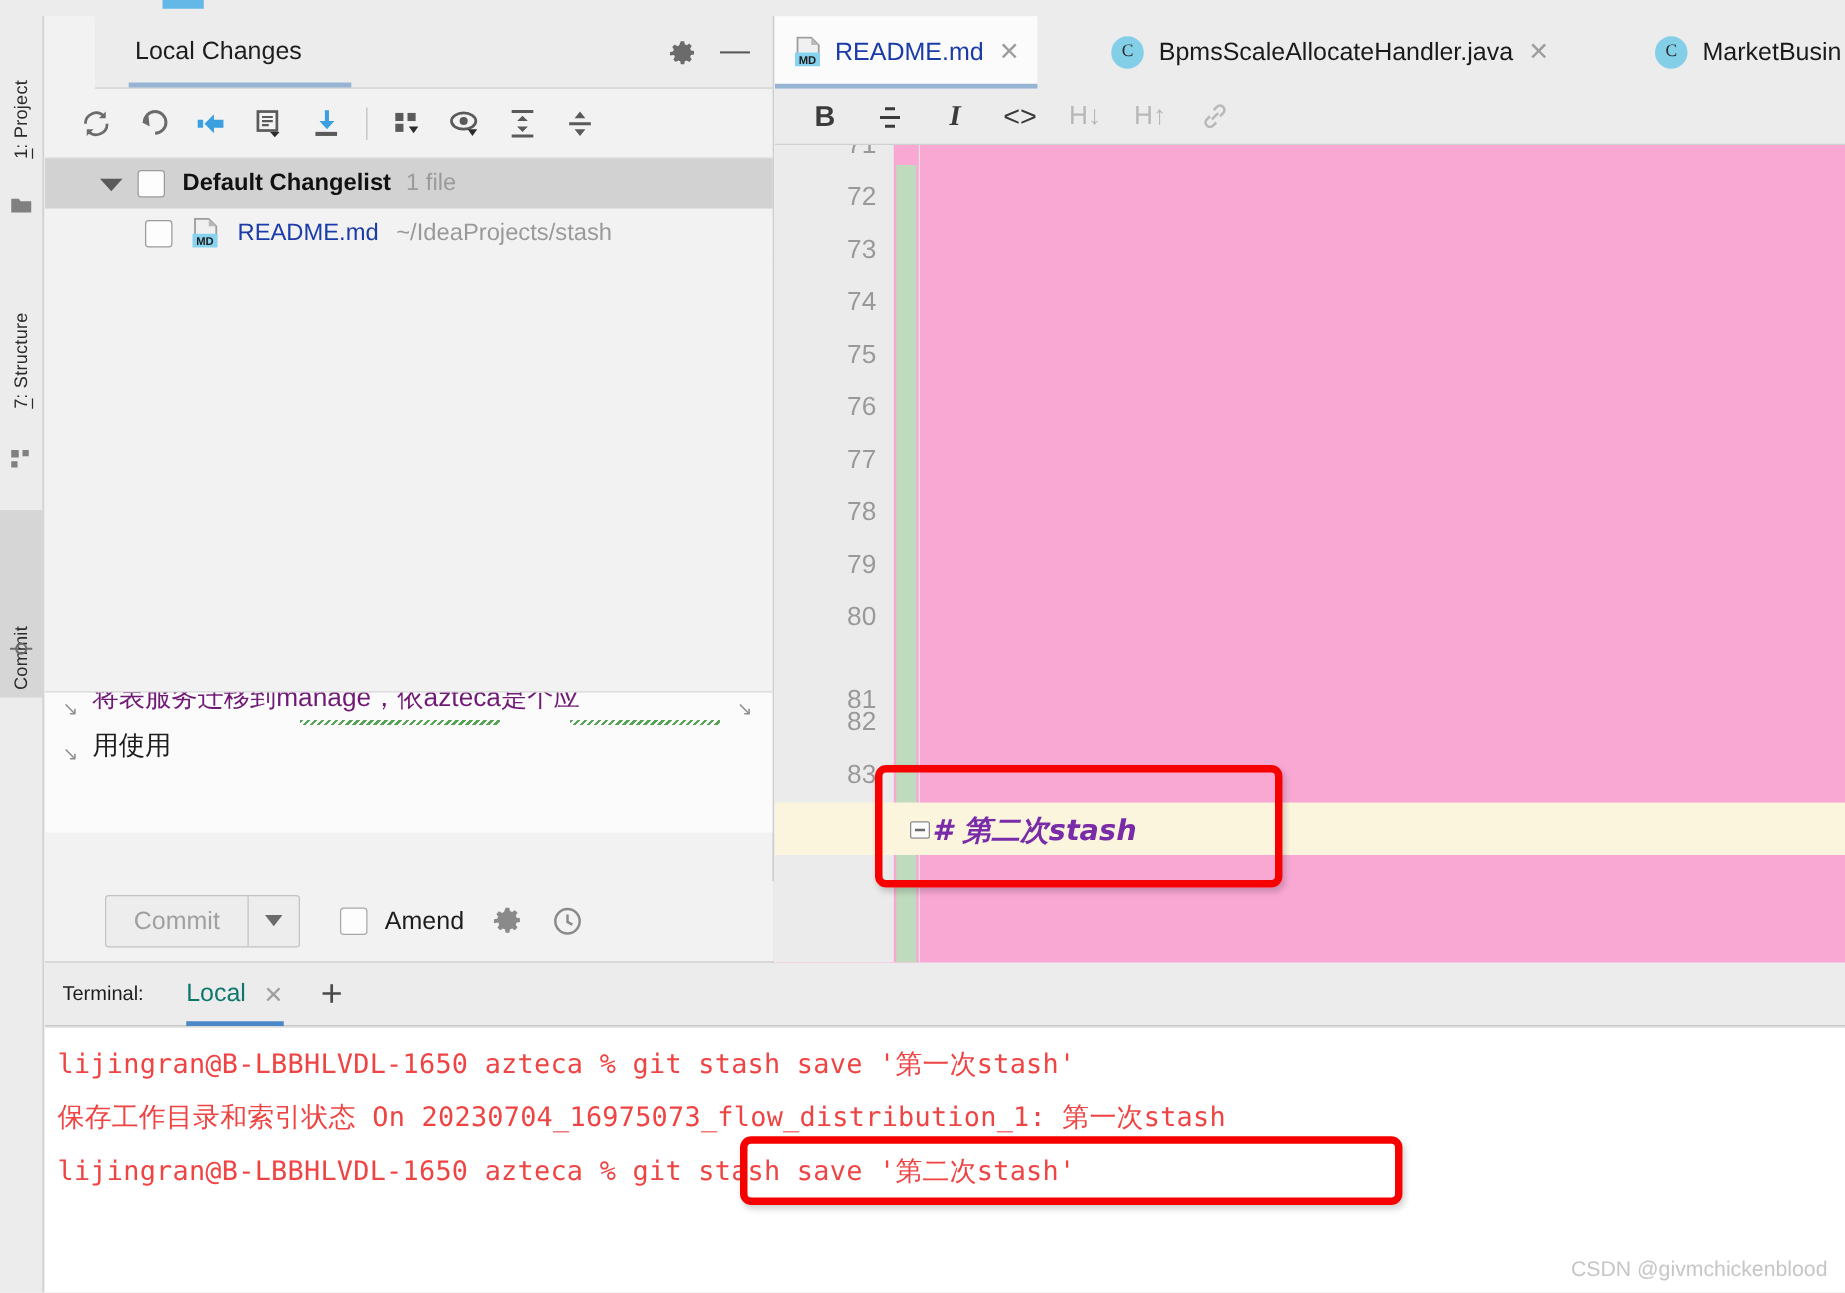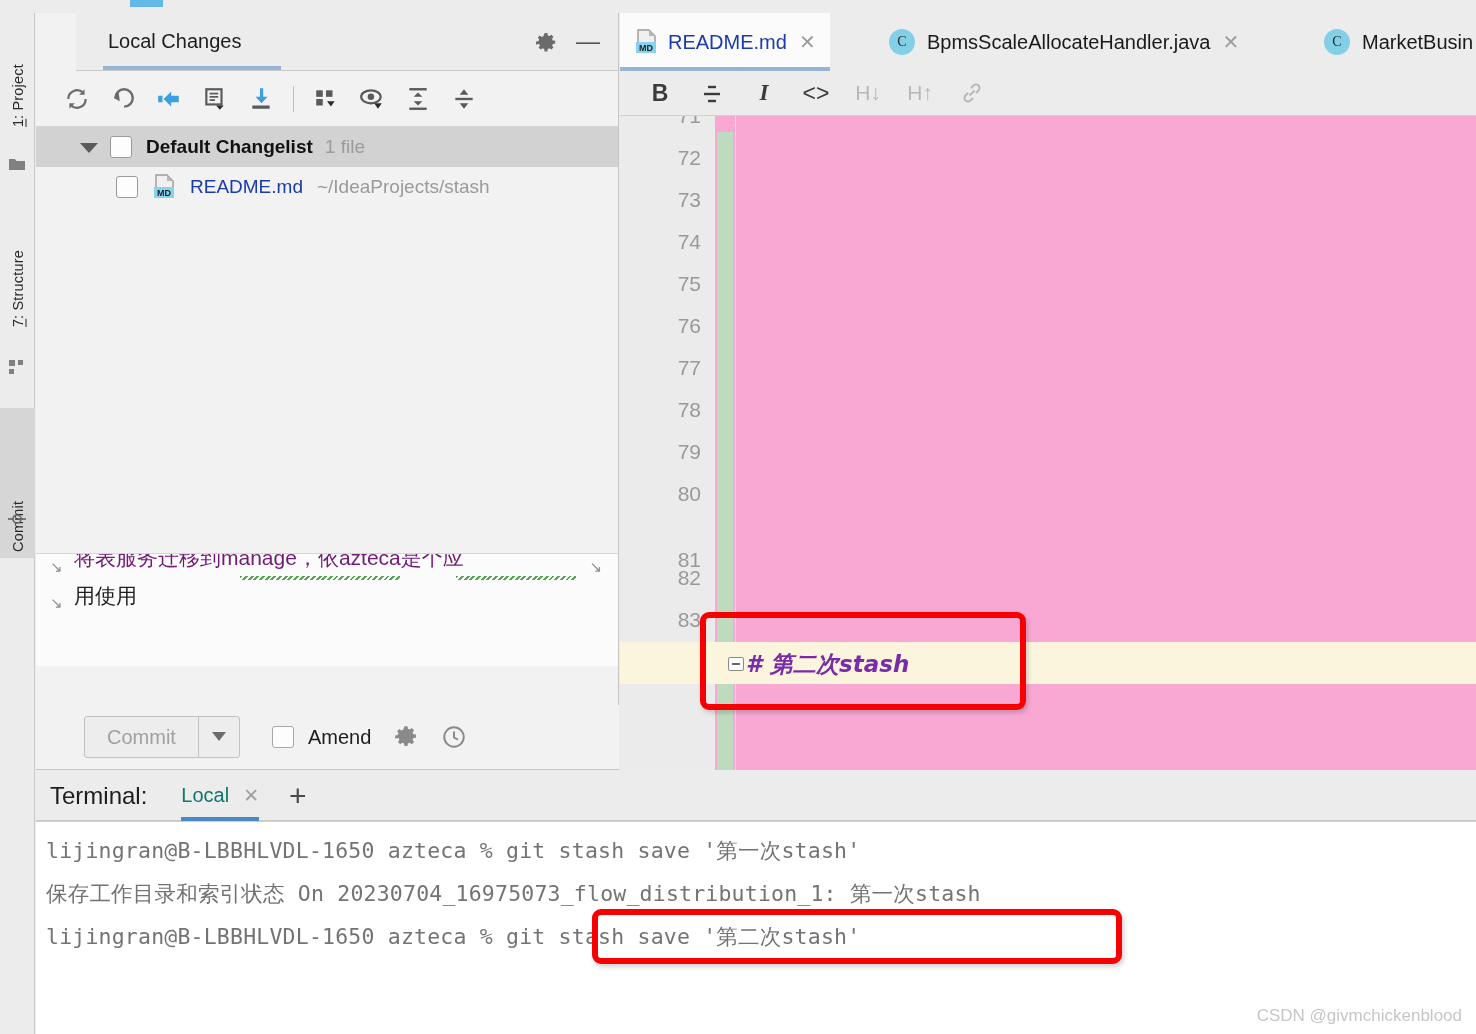--- a/index.html
+++ b/index.html
@@ -255,21 +255,21 @@
     width: 8px; height: 1.6px; background: #6a6a6a;
   }
 
   
   .term-header {
     position: absolute; left: 36px; top: 771px; width: 1440px; height: 50px;
     background: #ececec;
     display: flex; align-items: center;
     border-bottom: 1px solid #c9c9c9;
   }
-  .term-lbl { margin-left: 14px; font-size: 24px; color: #1d1d1d; }
+  .term-lbl { margin-left: 14px; font-size: 16px; color: #1d1d1d; }
   .term-tab {
     position: relative; margin-left: 34px; height: 50px;
     display: flex; align-items: center; cursor: pointer;
   }
   .term-tab::after {
     content: ""; position: absolute; left: 0; bottom: 0; width: 100%; height: 4px;
     background: #4a88c7;
   }
   .term-tab-lbl { font-size: 20px; color: #0f766e; }
   .term-tab-x { margin-left: 14px; font-size: 19px; color: #a0a0a0; }
@@ -278,21 +278,21 @@
     line-height: 26px;
   }
 
   .term-body {
     position: absolute; left: 36px; top: 821px; width: 1440px; height: 213px;
     background: #ffffff; border-top: 1px solid #d0d0d0;
   }
   .term-line {
     position: absolute; left: 10px;
     font-family: "DejaVu Sans Mono", monospace;
-    font-size: 21.5px; color: #737373; white-space: nowrap;
+    font-size: 21.5px; color: #ef4444; white-space: nowrap;
     letter-spacing: 0.2px;
   }
   .watermark {
     position: absolute; right: 14px; bottom: 8px;
     font-size: 17px; color: #c6c6c6;
   }
 
   
   .redbox {
     position: absolute; border: 6px solid #f60000; border-radius: 9px;

